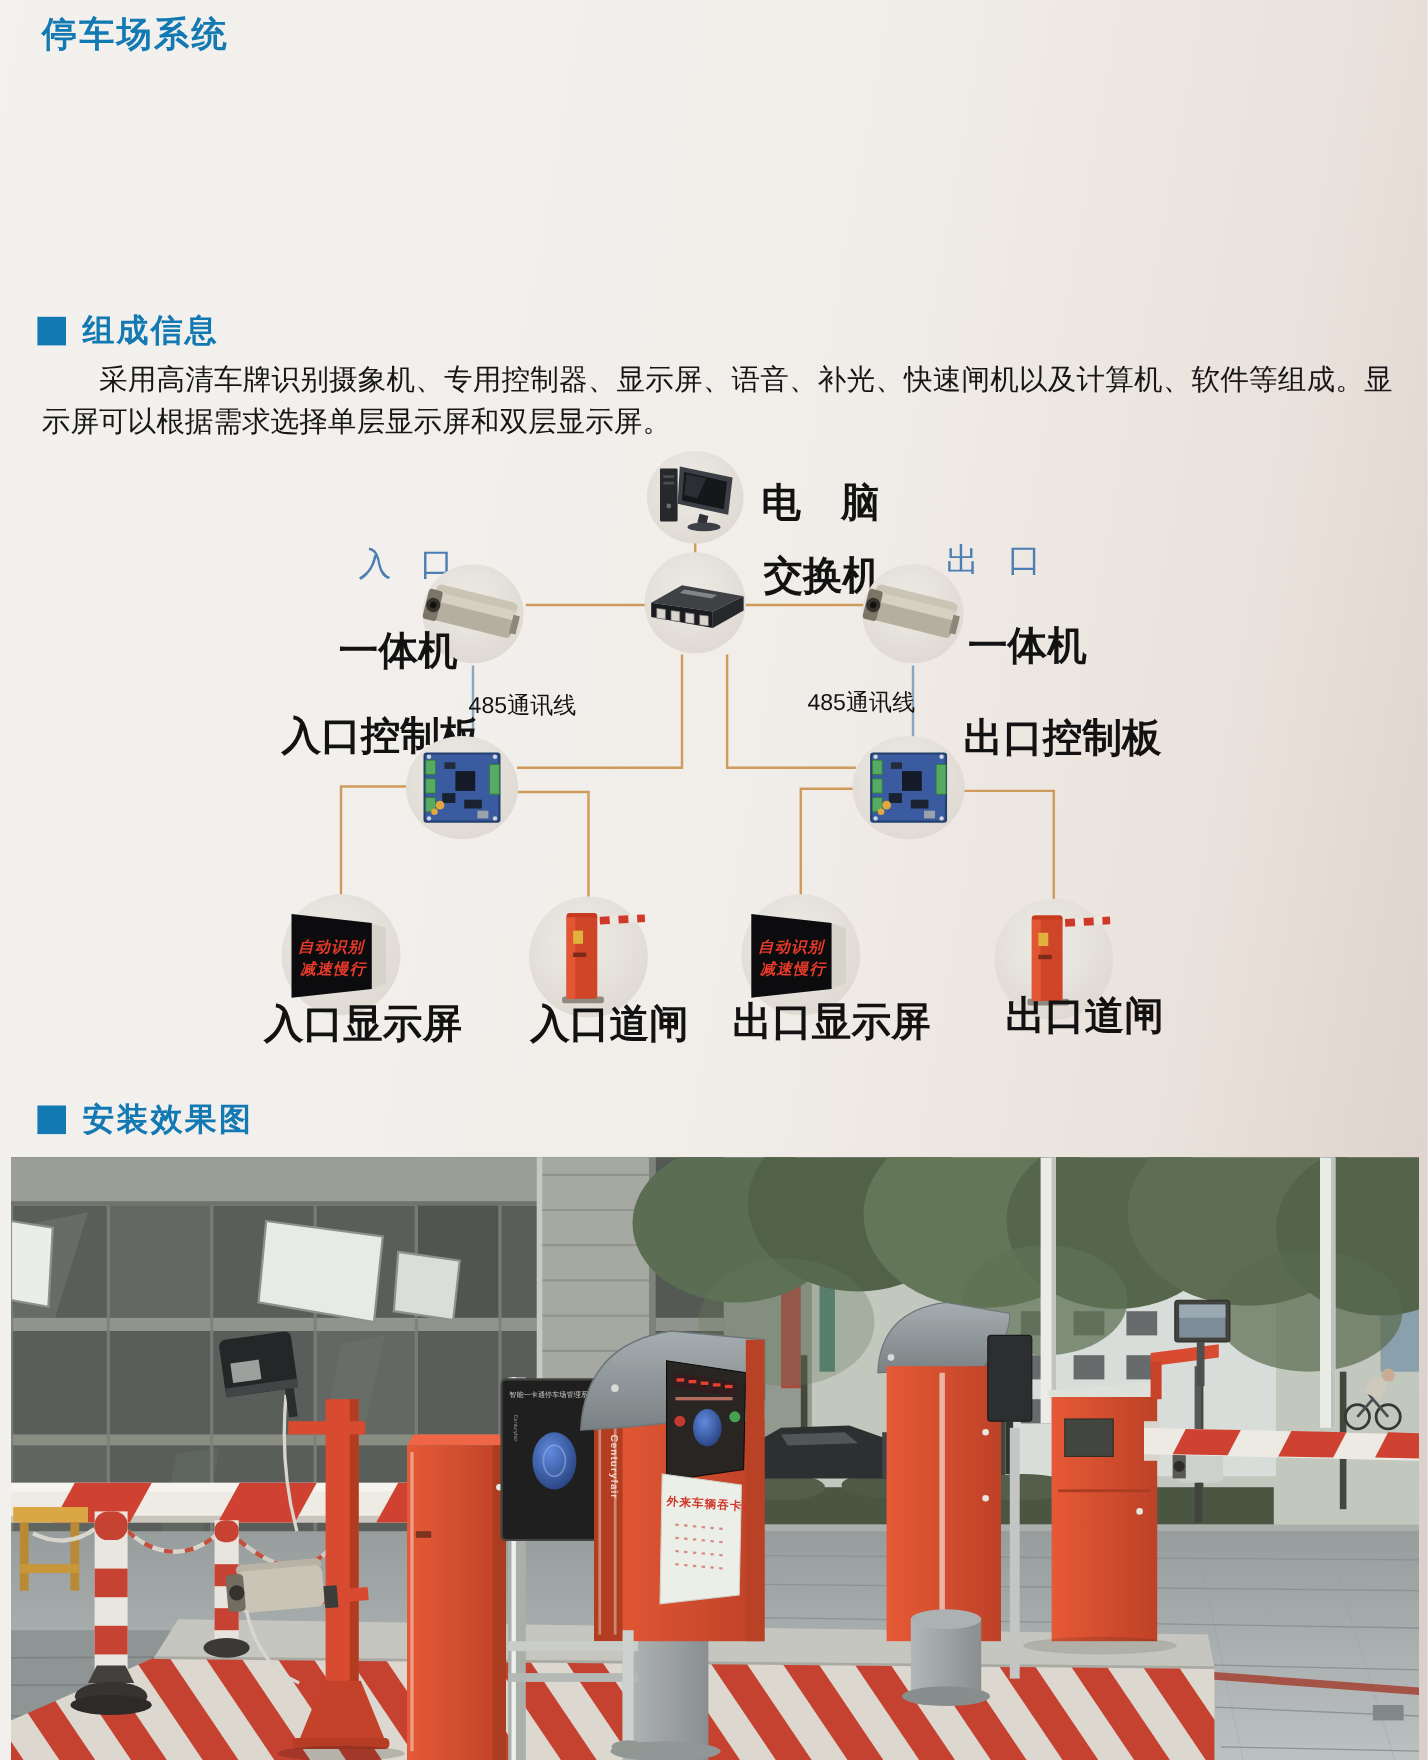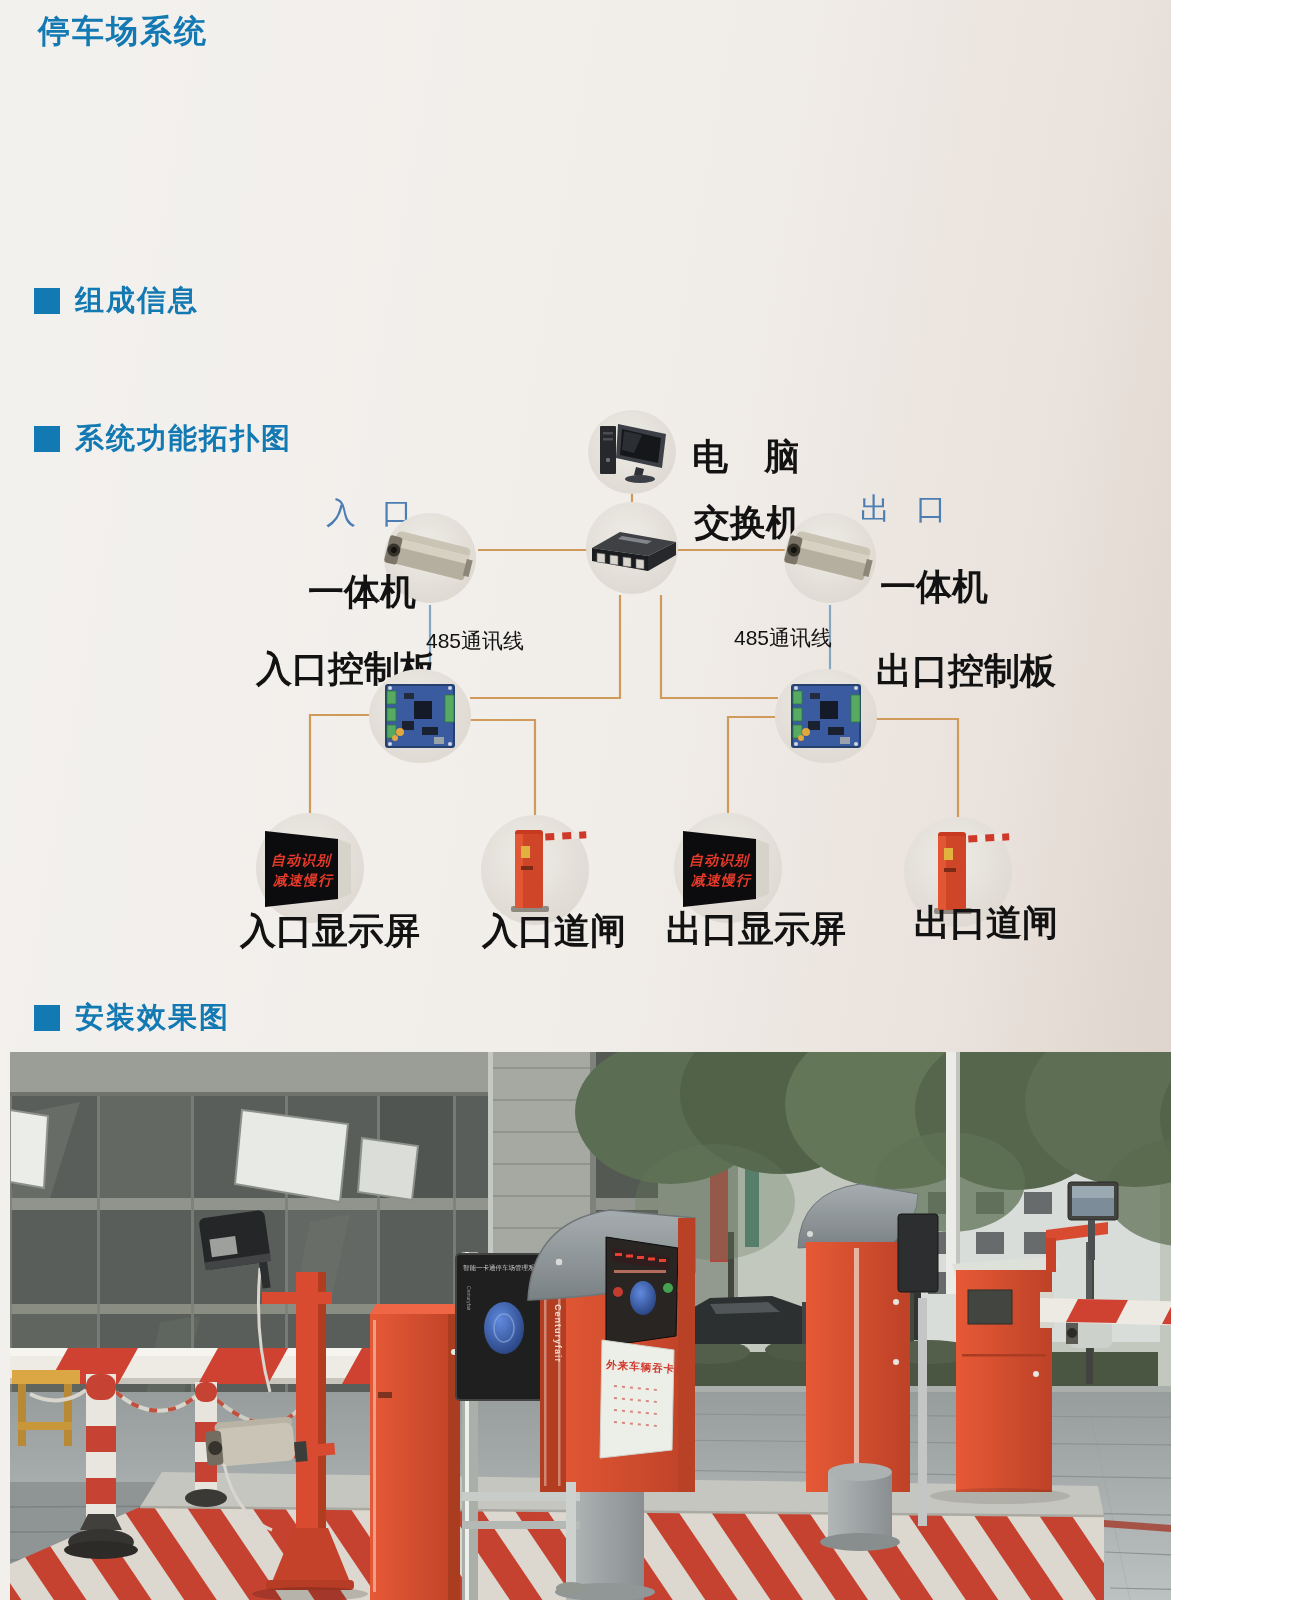--- a/index.html
+++ b/index.html
@@ -1,16 +1,16 @@
 <!DOCTYPE html>
 <html><head>
 <meta charset="utf-8">
 <style>
   html,body{margin:0;padding:0;}
-  .page{position:relative;width:1171px;height:1600px;overflow:hidden;
+  .page{position:relative;width:1298px;height:1600px;overflow:hidden;
     font-family:"Liberation Sans","DejaVu Sans",sans-serif;
     background:linear-gradient(100deg,#f3f1ee 0%,#f1eeea 50%,#eae2dc 78%,#dacec8 100%);}
   .page-title{position:absolute;top:10px;left:38px;margin:0;font-size:32px;font-weight:bold;
     color:#1279b3;letter-spacing:2px;}
   .body-text{position:absolute;left:38px;width:1228px;margin:0;font-size:26px;line-height:38px;
     color:#161616;text-align:justify;text-indent:2em;word-break:break-all;}
   .intro{top:76px;}
   .comp-body{top:326px;}
   .sec-head{position:absolute;left:34px;display:flex;align-items:center;text-align:right;}
   .bullet{width:26px;height:26px;background:#1279b3;margin-right:15px;flex:none;}
@@ -34,25 +34,22 @@
 <div class="page">
 
   <h1 class="page-title">停车场系统</h1>
 
 
   <div class="sec-head sh1">
     <span class="bullet"></span>
     <span class="sec-title">组成信息</span>
   </div>
 
-
-  <div class="sec-head sh2">
-    <span class="bullet"></span>
-    <span class="sec-title">系统功能拓扑图</span>
-  </div>
+  <p class="body-text comp-body">采用高清车牌识别摄象机、专用控制器、显示屏、语音、补光、快速闸机以及计算机、软件等组成。显示屏可以根据需求选择单层显示屏和双层显示屏。</p>
+
 
   <div class="diagram">
     <svg class="dlines" width="1298" height="595" viewBox="0 0 1298 595">
       <g stroke="#cf9a5a" stroke-width="2.2" fill="none">
         <path d="M632,88 V100"></path>
         <path d="M478,145 H588"></path>
         <path d="M678,145 H786"></path>
         <path d="M620,190 V293 H470"></path>
         <path d="M661,190 V293 H778"></path>
         <path d="M374,310 H310 V412"></path>

